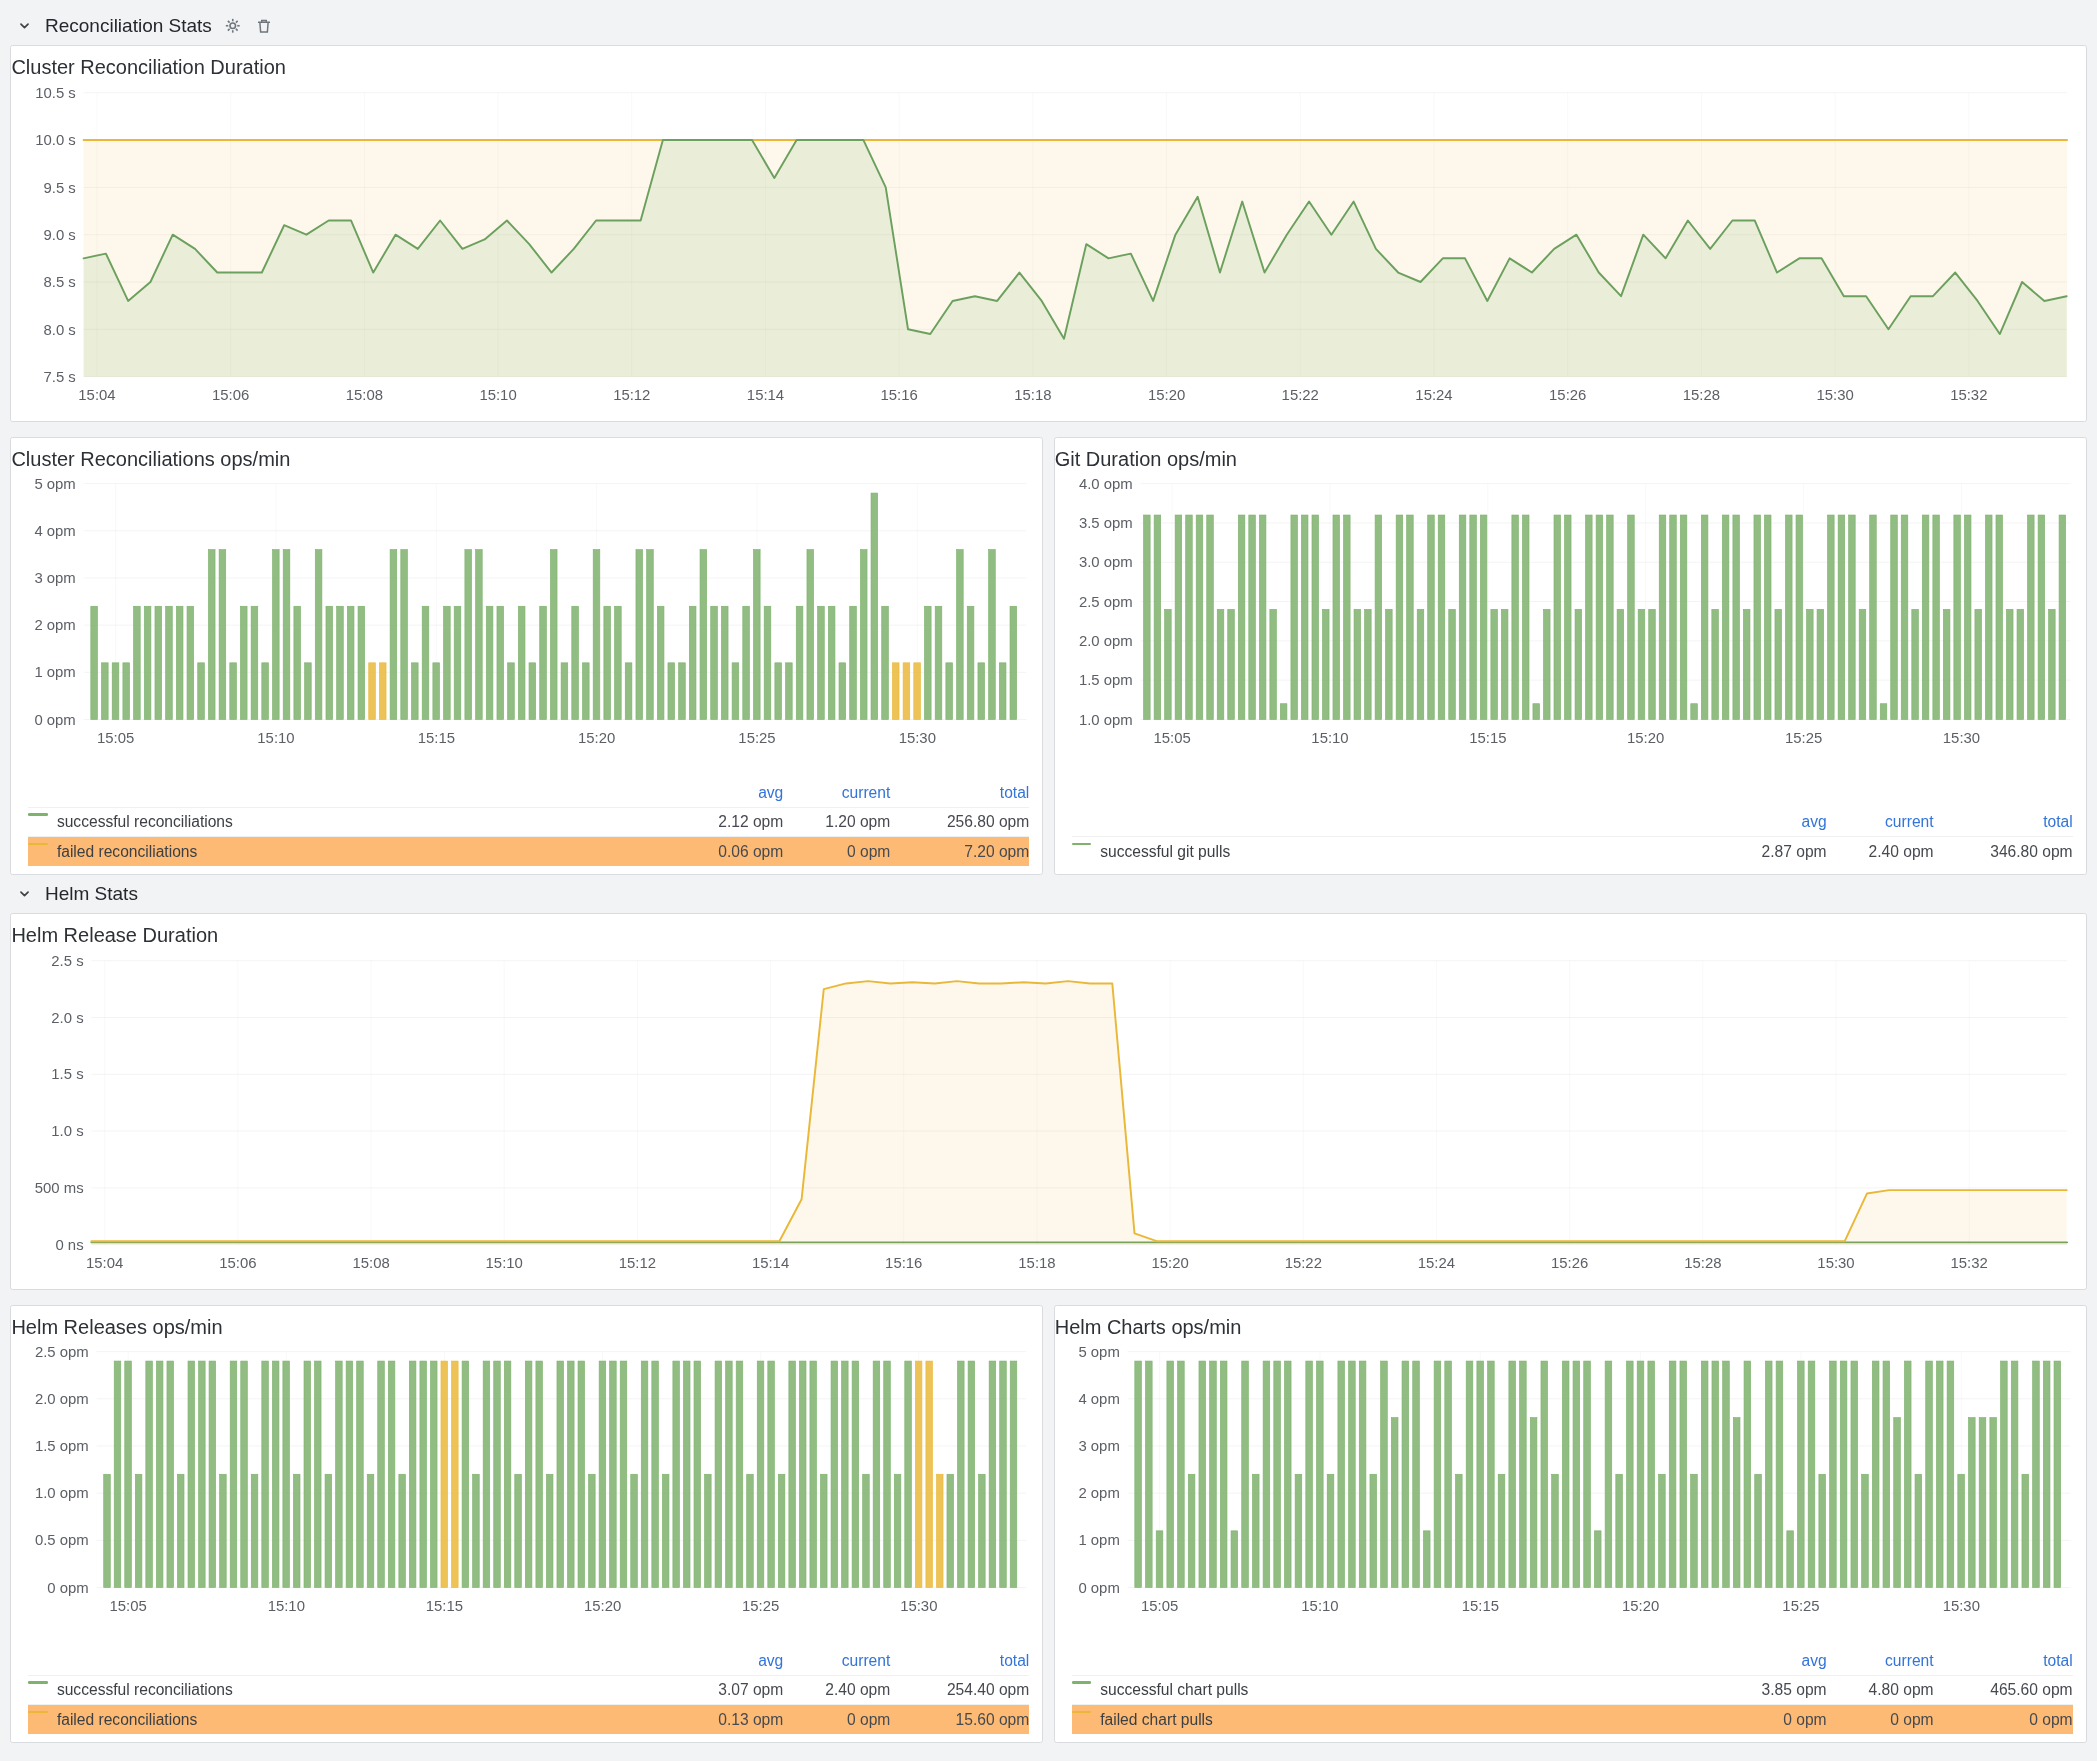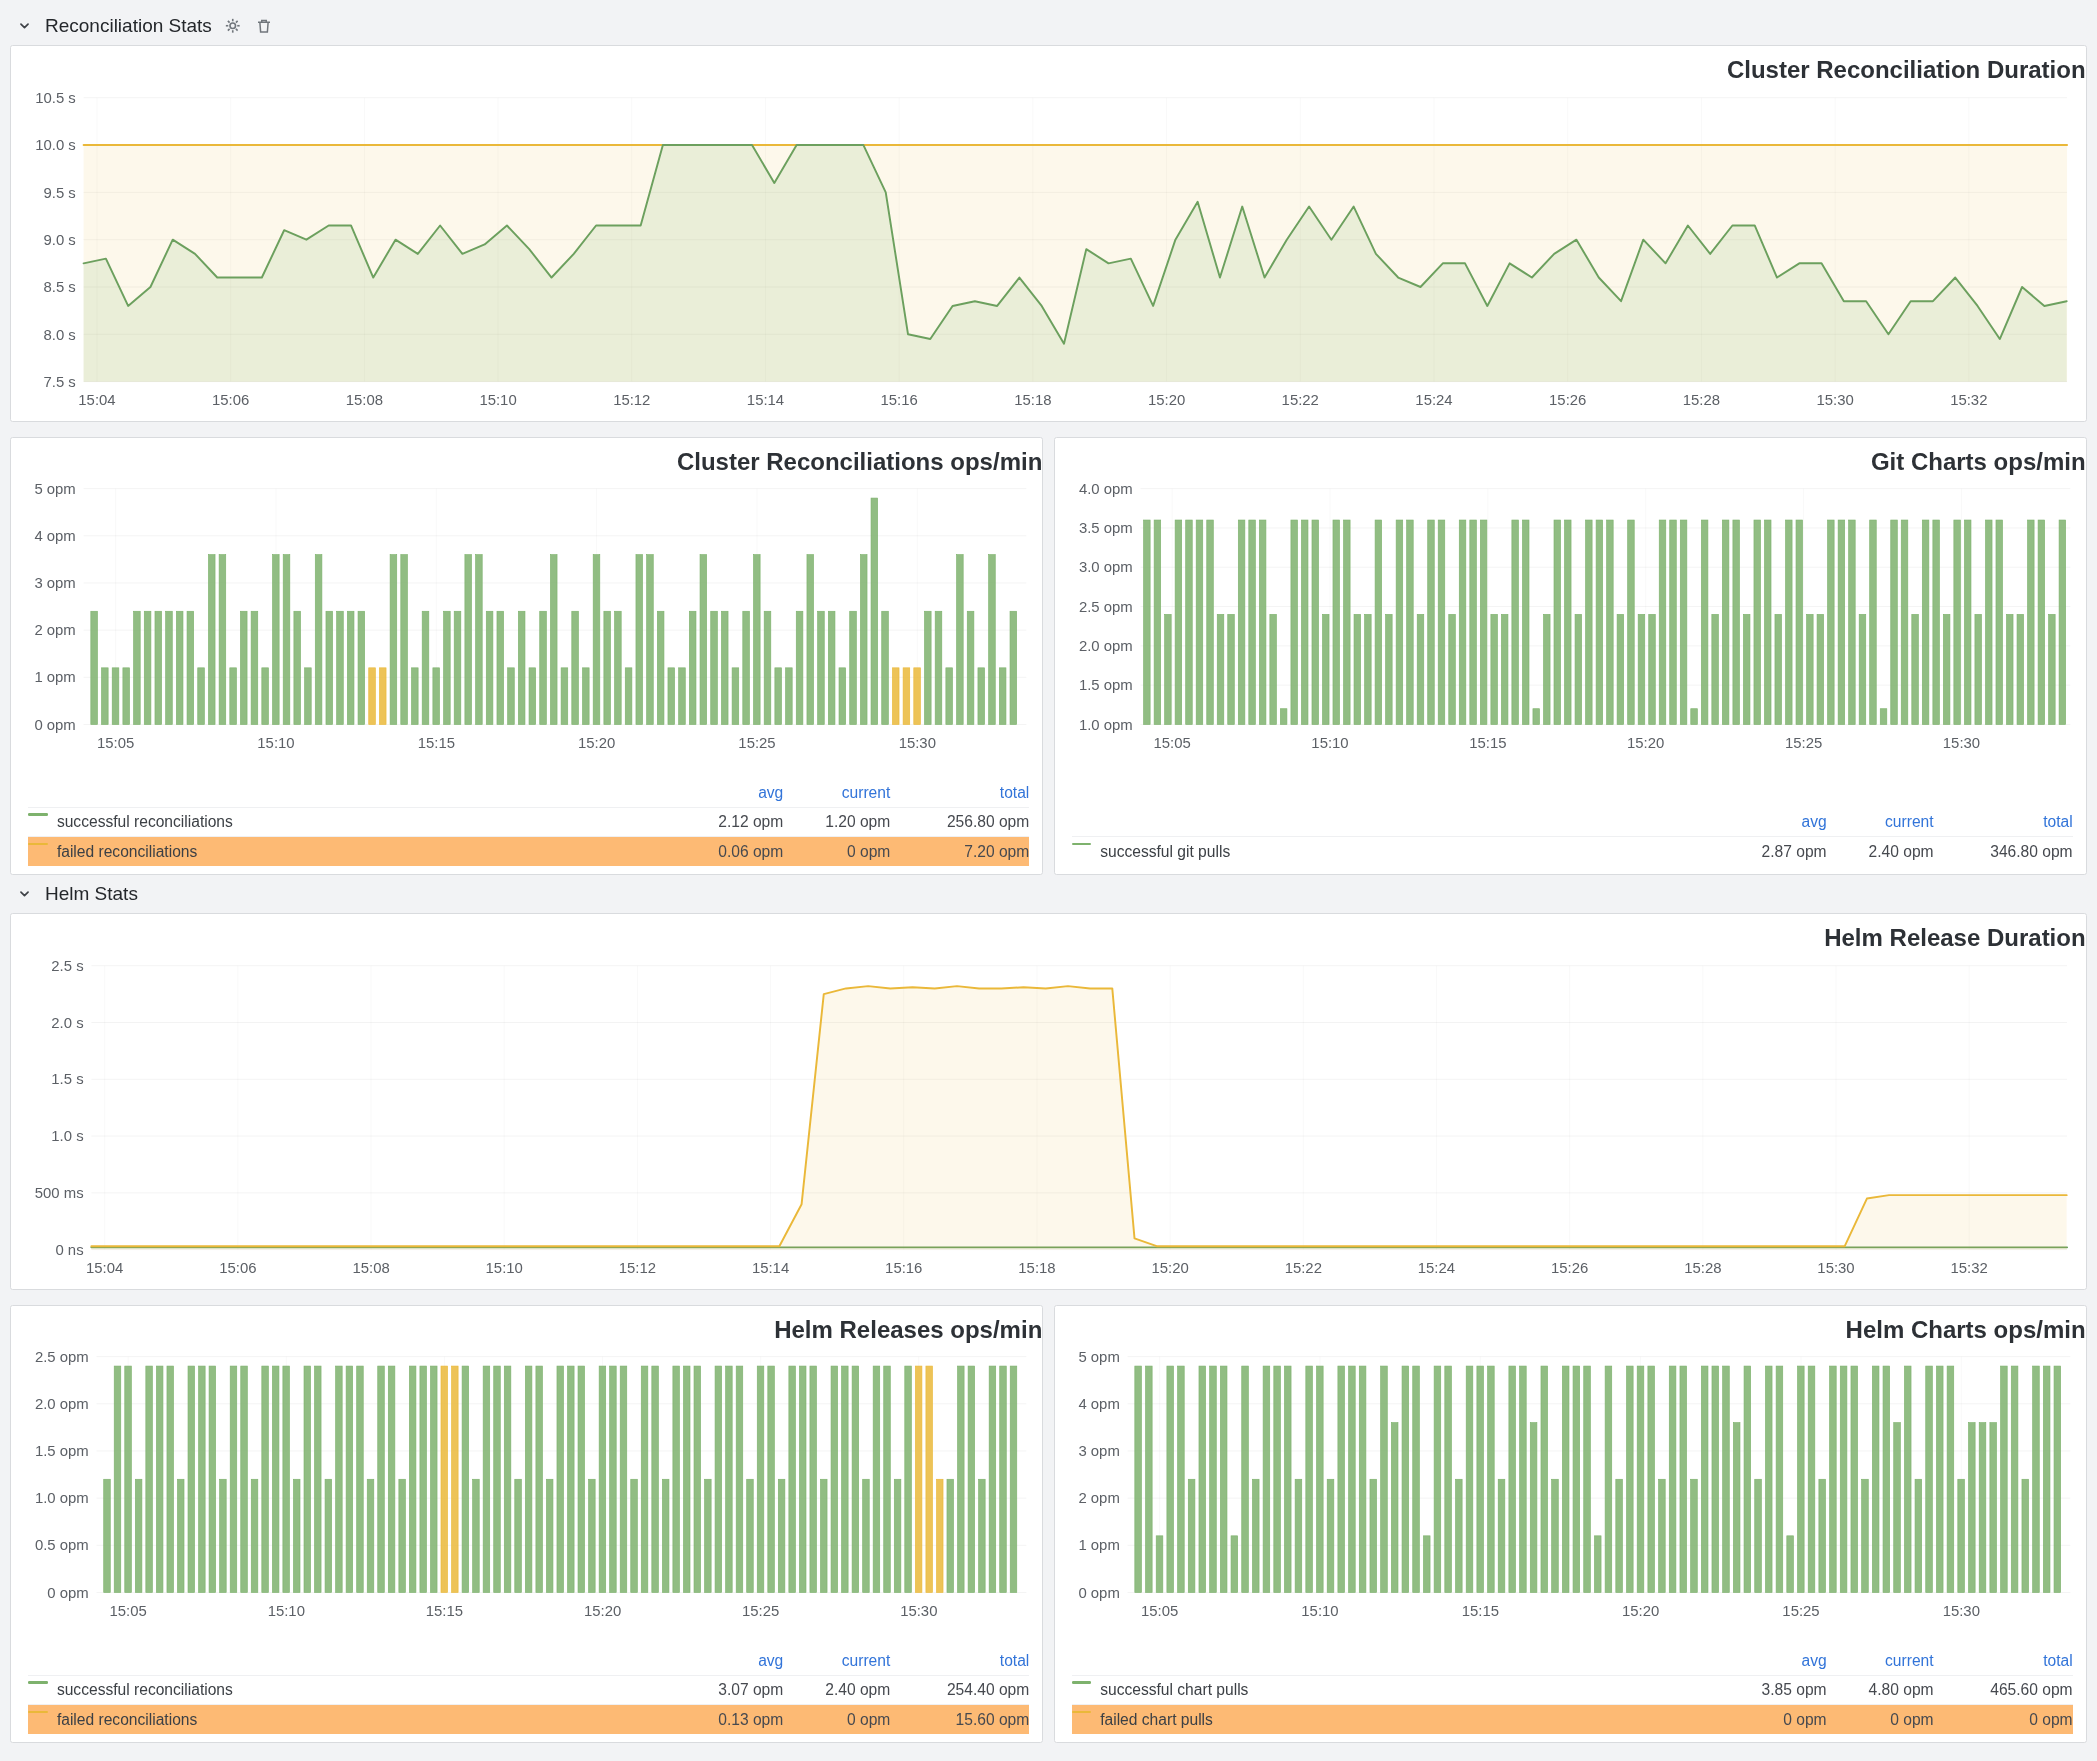--- a/index.html
+++ b/index.html
@@ -6,21 +6,21 @@
   html,body{background:#f2f3f5}
   body{width:2097px;font-family:"Liberation Sans",sans-serif;color:#2d3136}
   .page{width:2097px;padding:6.5px 10.4px 11.7px}
   .section-header{display:flex;align-items:center;gap:9px;height:38px;cursor:pointer;padding-left:2.6px}
   .section-title{font-size:19px;font-weight:400;color:#24272b}
   .hdr-icon{display:flex;align-items:center;justify-content:center;width:23px;height:23px;color:#71767c}
   .chev{width:17px;height:17px}
   .panel{background:#fff;border:0.6px solid #d9dbde;border-radius:2.6px;display:flex;flex-direction:column;overflow:hidden}
   .panel-lg{height:377px}
   .panel-sm{height:438px}
-  .panel-title{text-align:right;font-size:24px;font-weight:700;color:#2d3136;padding:10.4px 0 2.6px;flex:0 0 auto}
+  .panel-title{text-align:left;font-size:20px;font-weight:400;color:#2d3136;padding:10.4px 0 2.6px;flex:0 0 auto}
   svg.chart{display:block;width:100%}
   .panel-lg svg.chart{height:332px}
   .panel-sm svg.chart{height:283px}
   svg text.tick{font-family:"Liberation Sans",sans-serif;font-size:23px;fill:#5c6066}
   .row-2{display:grid;grid-template-columns:1fr 1fr;gap:10.4px;margin-top:15px}
   .mt20{}
   .legend{margin-top:auto;padding:2.6px 13px 7.8px 17px;font-size:15.6px}
   .legend-head{display:flex;align-items:center;padding:3.9px 0 5.2px}
   .legend-head .spacer{flex:1}
   .legend-head .col{font-weight:400;color:var(--blue,#3274D9)}
@@ -256,21 +256,21 @@
           <span class="dash orange"></span>
           <span class="lname">failed reconciliations</span>
           <span class="col lval">0.06 opm</span>
           <span class="col lval">0 opm</span>
           <span class="col total lval">7.20 opm</span>
         </div>
       </div>
     </div>
 
     <div class="panel panel-sm">
-      <div class="panel-title">Git Charts ops/min</div>
+      <div class="panel-title">Git Duration ops/min</div>
       <svg class="chart" viewBox="0 0 1591 436">
           <line x1="180.7" x2="180.7" y1="16" y2="380" stroke="rgba(0,0,0,0.045)"></line>
           <line x1="424.4" x2="424.4" y1="16" y2="380" stroke="rgba(0,0,0,0.045)"></line>
           <line x1="668.0" x2="668.0" y1="16" y2="380" stroke="rgba(0,0,0,0.045)"></line>
           <line x1="911.6" x2="911.6" y1="16" y2="380" stroke="rgba(0,0,0,0.045)"></line>
           <line x1="1155.3" x2="1155.3" y1="16" y2="380" stroke="rgba(0,0,0,0.045)"></line>
           <line x1="1398.9" x2="1398.9" y1="16" y2="380" stroke="rgba(0,0,0,0.045)"></line>
           <line x1="132" x2="1567" y1="380.0" y2="380.0" stroke="rgba(0,0,0,0.08)"></line>
           <text class="tick" x="120" y="388.0" text-anchor="end">1.0 opm</text>
           <line x1="132" x2="1567" y1="319.3" y2="319.3" stroke="rgba(0,0,0,0.08)"></line>

